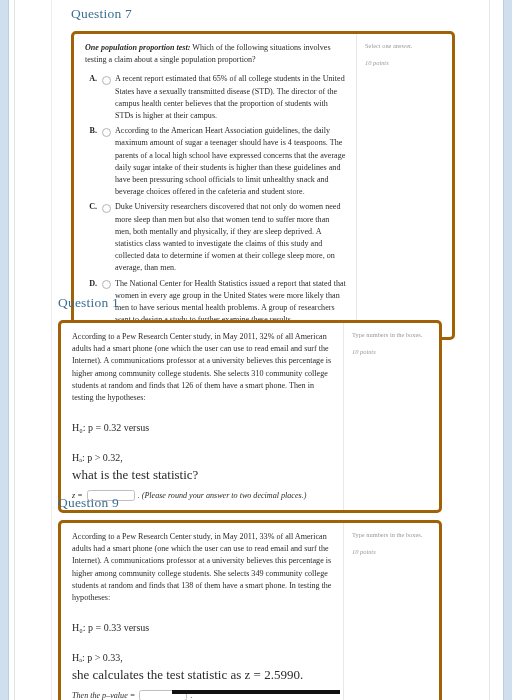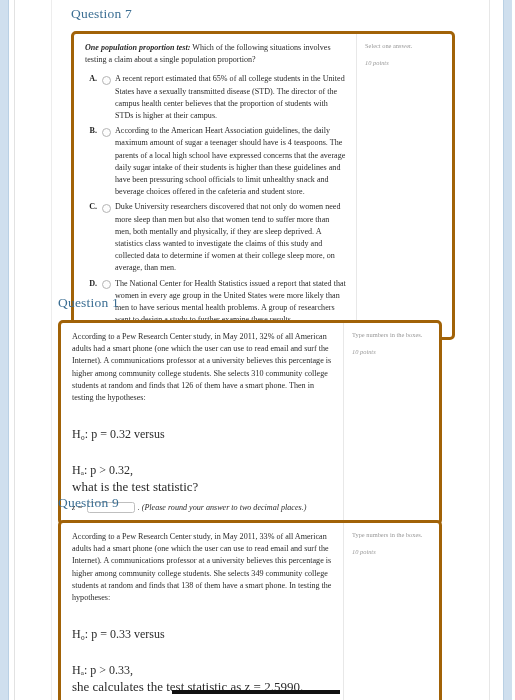--- a/index.html
+++ b/index.html
@@ -133,24 +133,24 @@
   .opt-text{
     flex:1 1 auto;
     font-size:8.1px;
     line-height:12.2px;
     color:#2b2b2b;
     min-width:0;
   }
 
   
   .hyp{
-    font-size:12px;
-    line-height:12.2px;
-    color:#2b2b2b;
-    margin:24px 0 0 0;
+    font-size:10px;
+    line-height:12.2px;
+    color:#2b2b2b;
+    margin:18px 0 0 0;
   }
   .ask{
     font-size:13px;
     line-height:12.2px;
     color:#2b2b2b;
     margin:4px 0 0 0;
   }
   .answer-row{
     display:flex;
     align-items:center;

